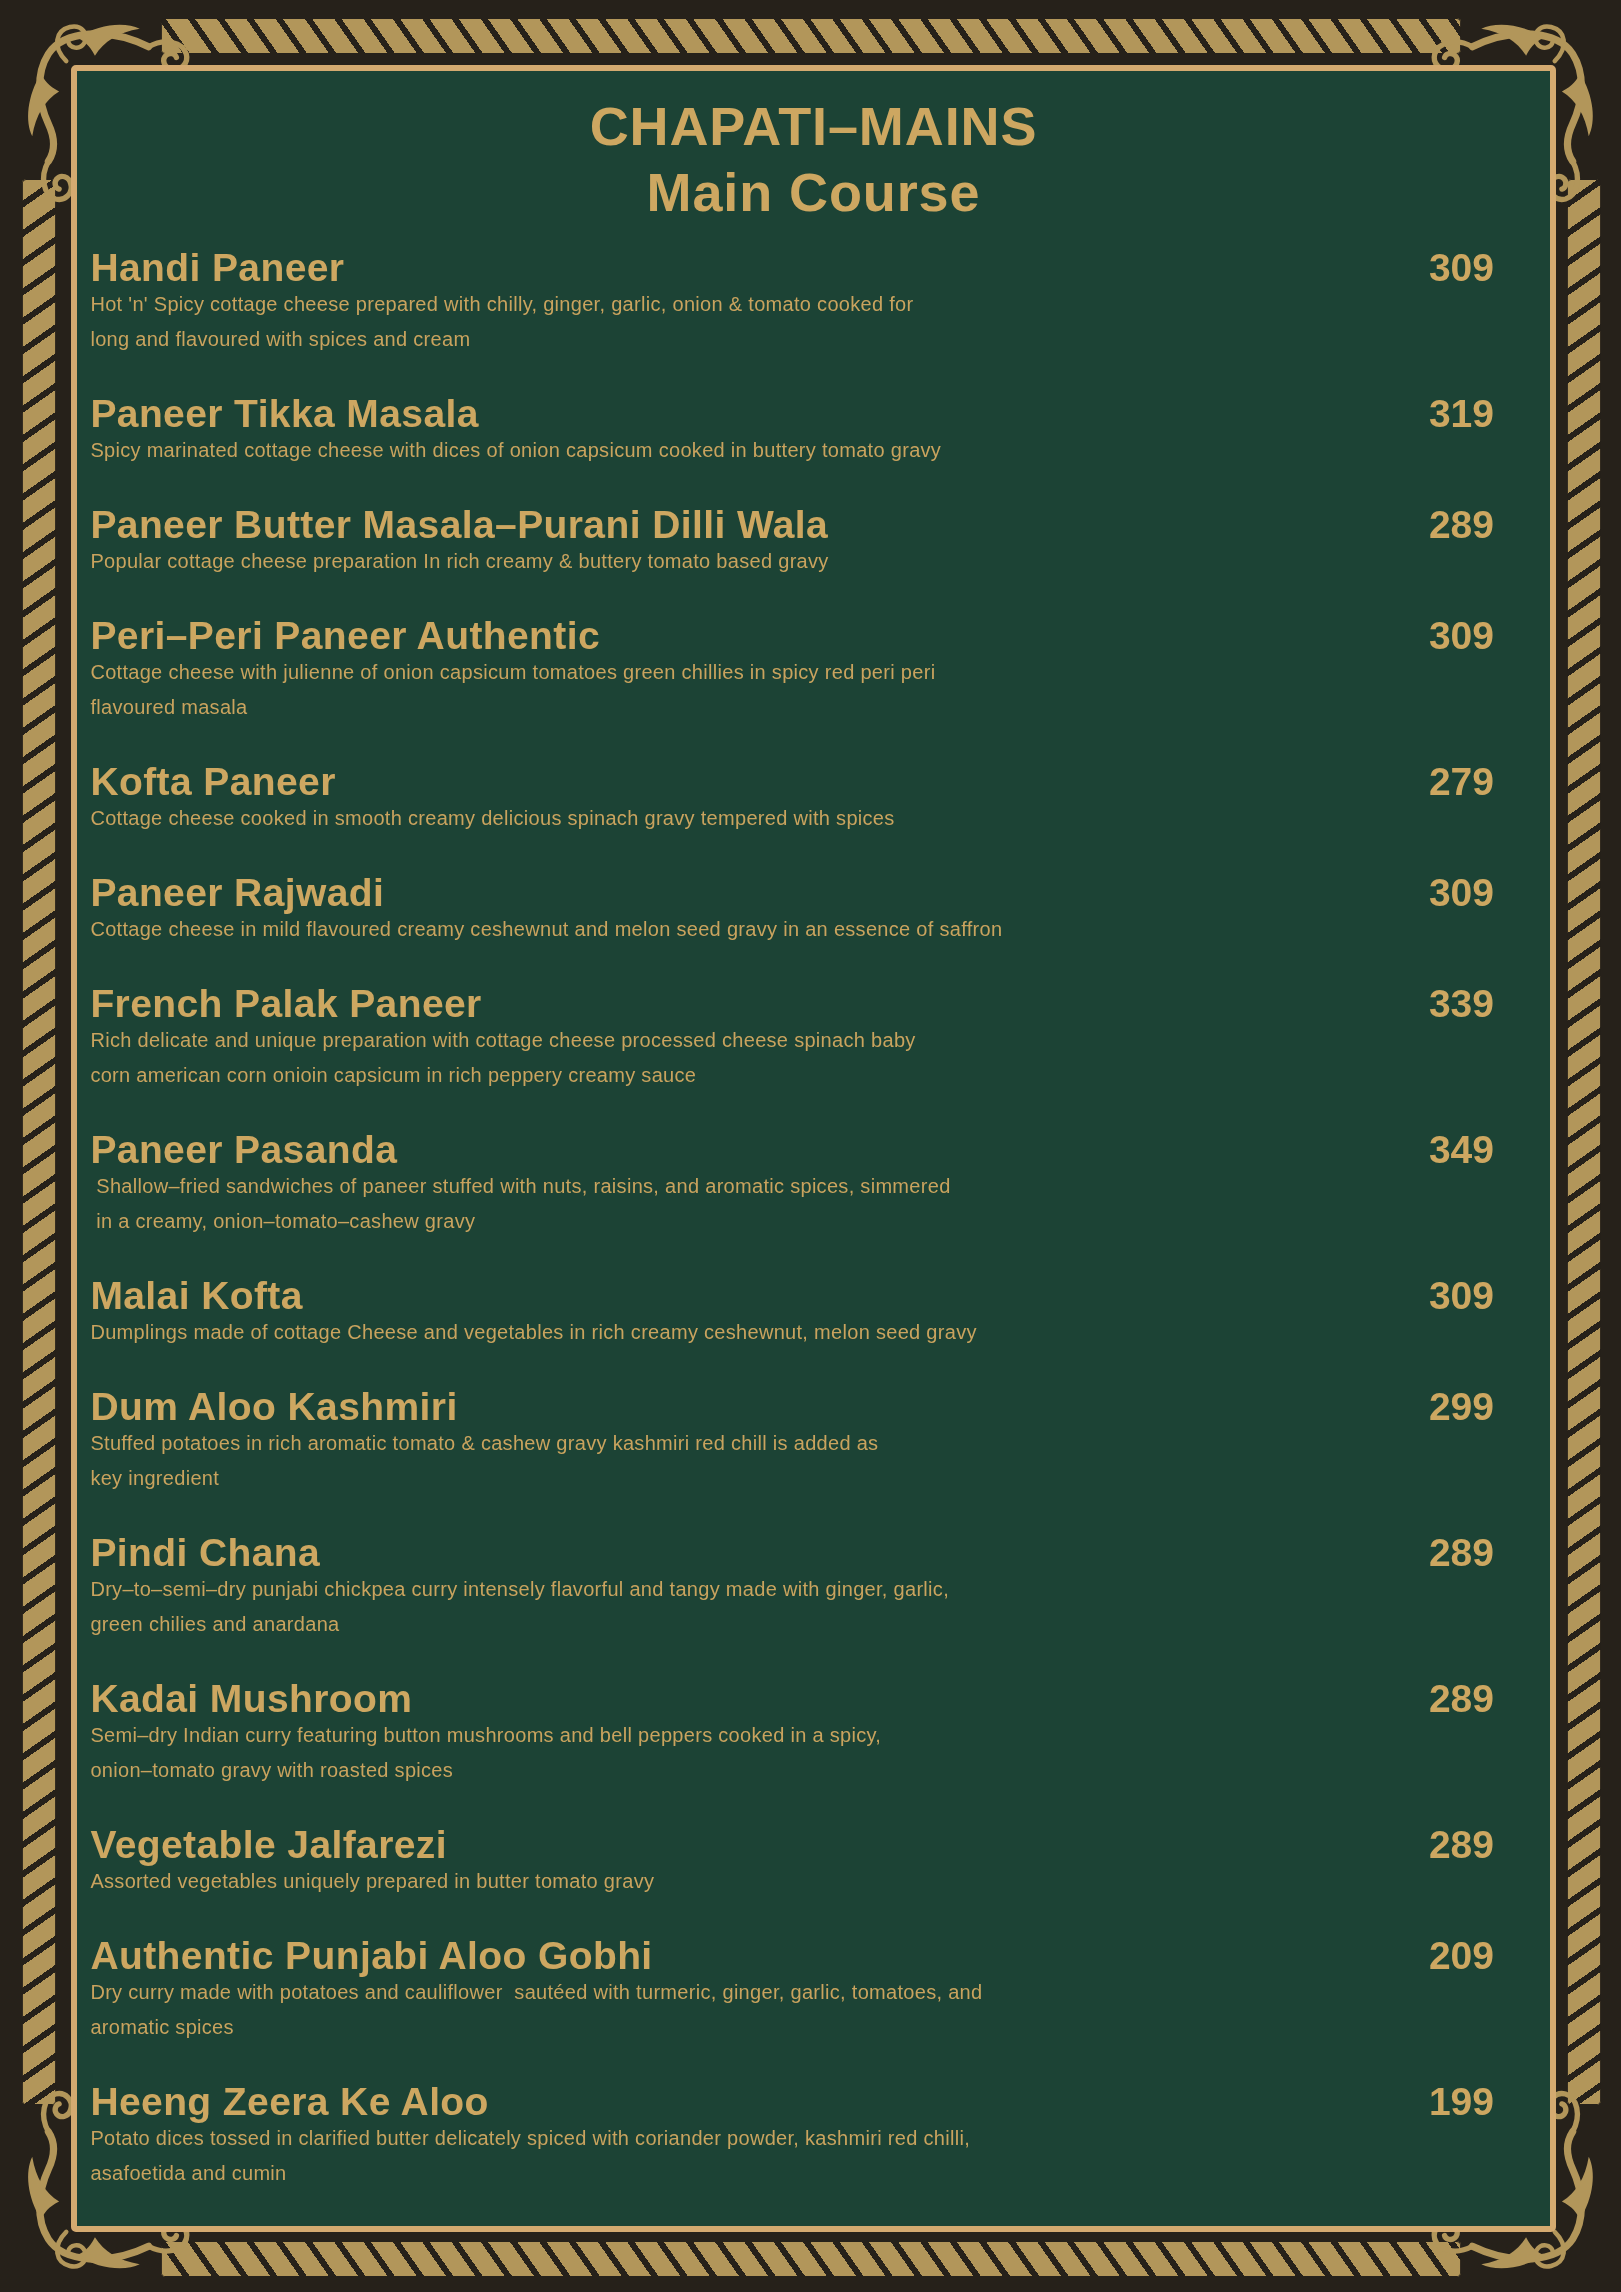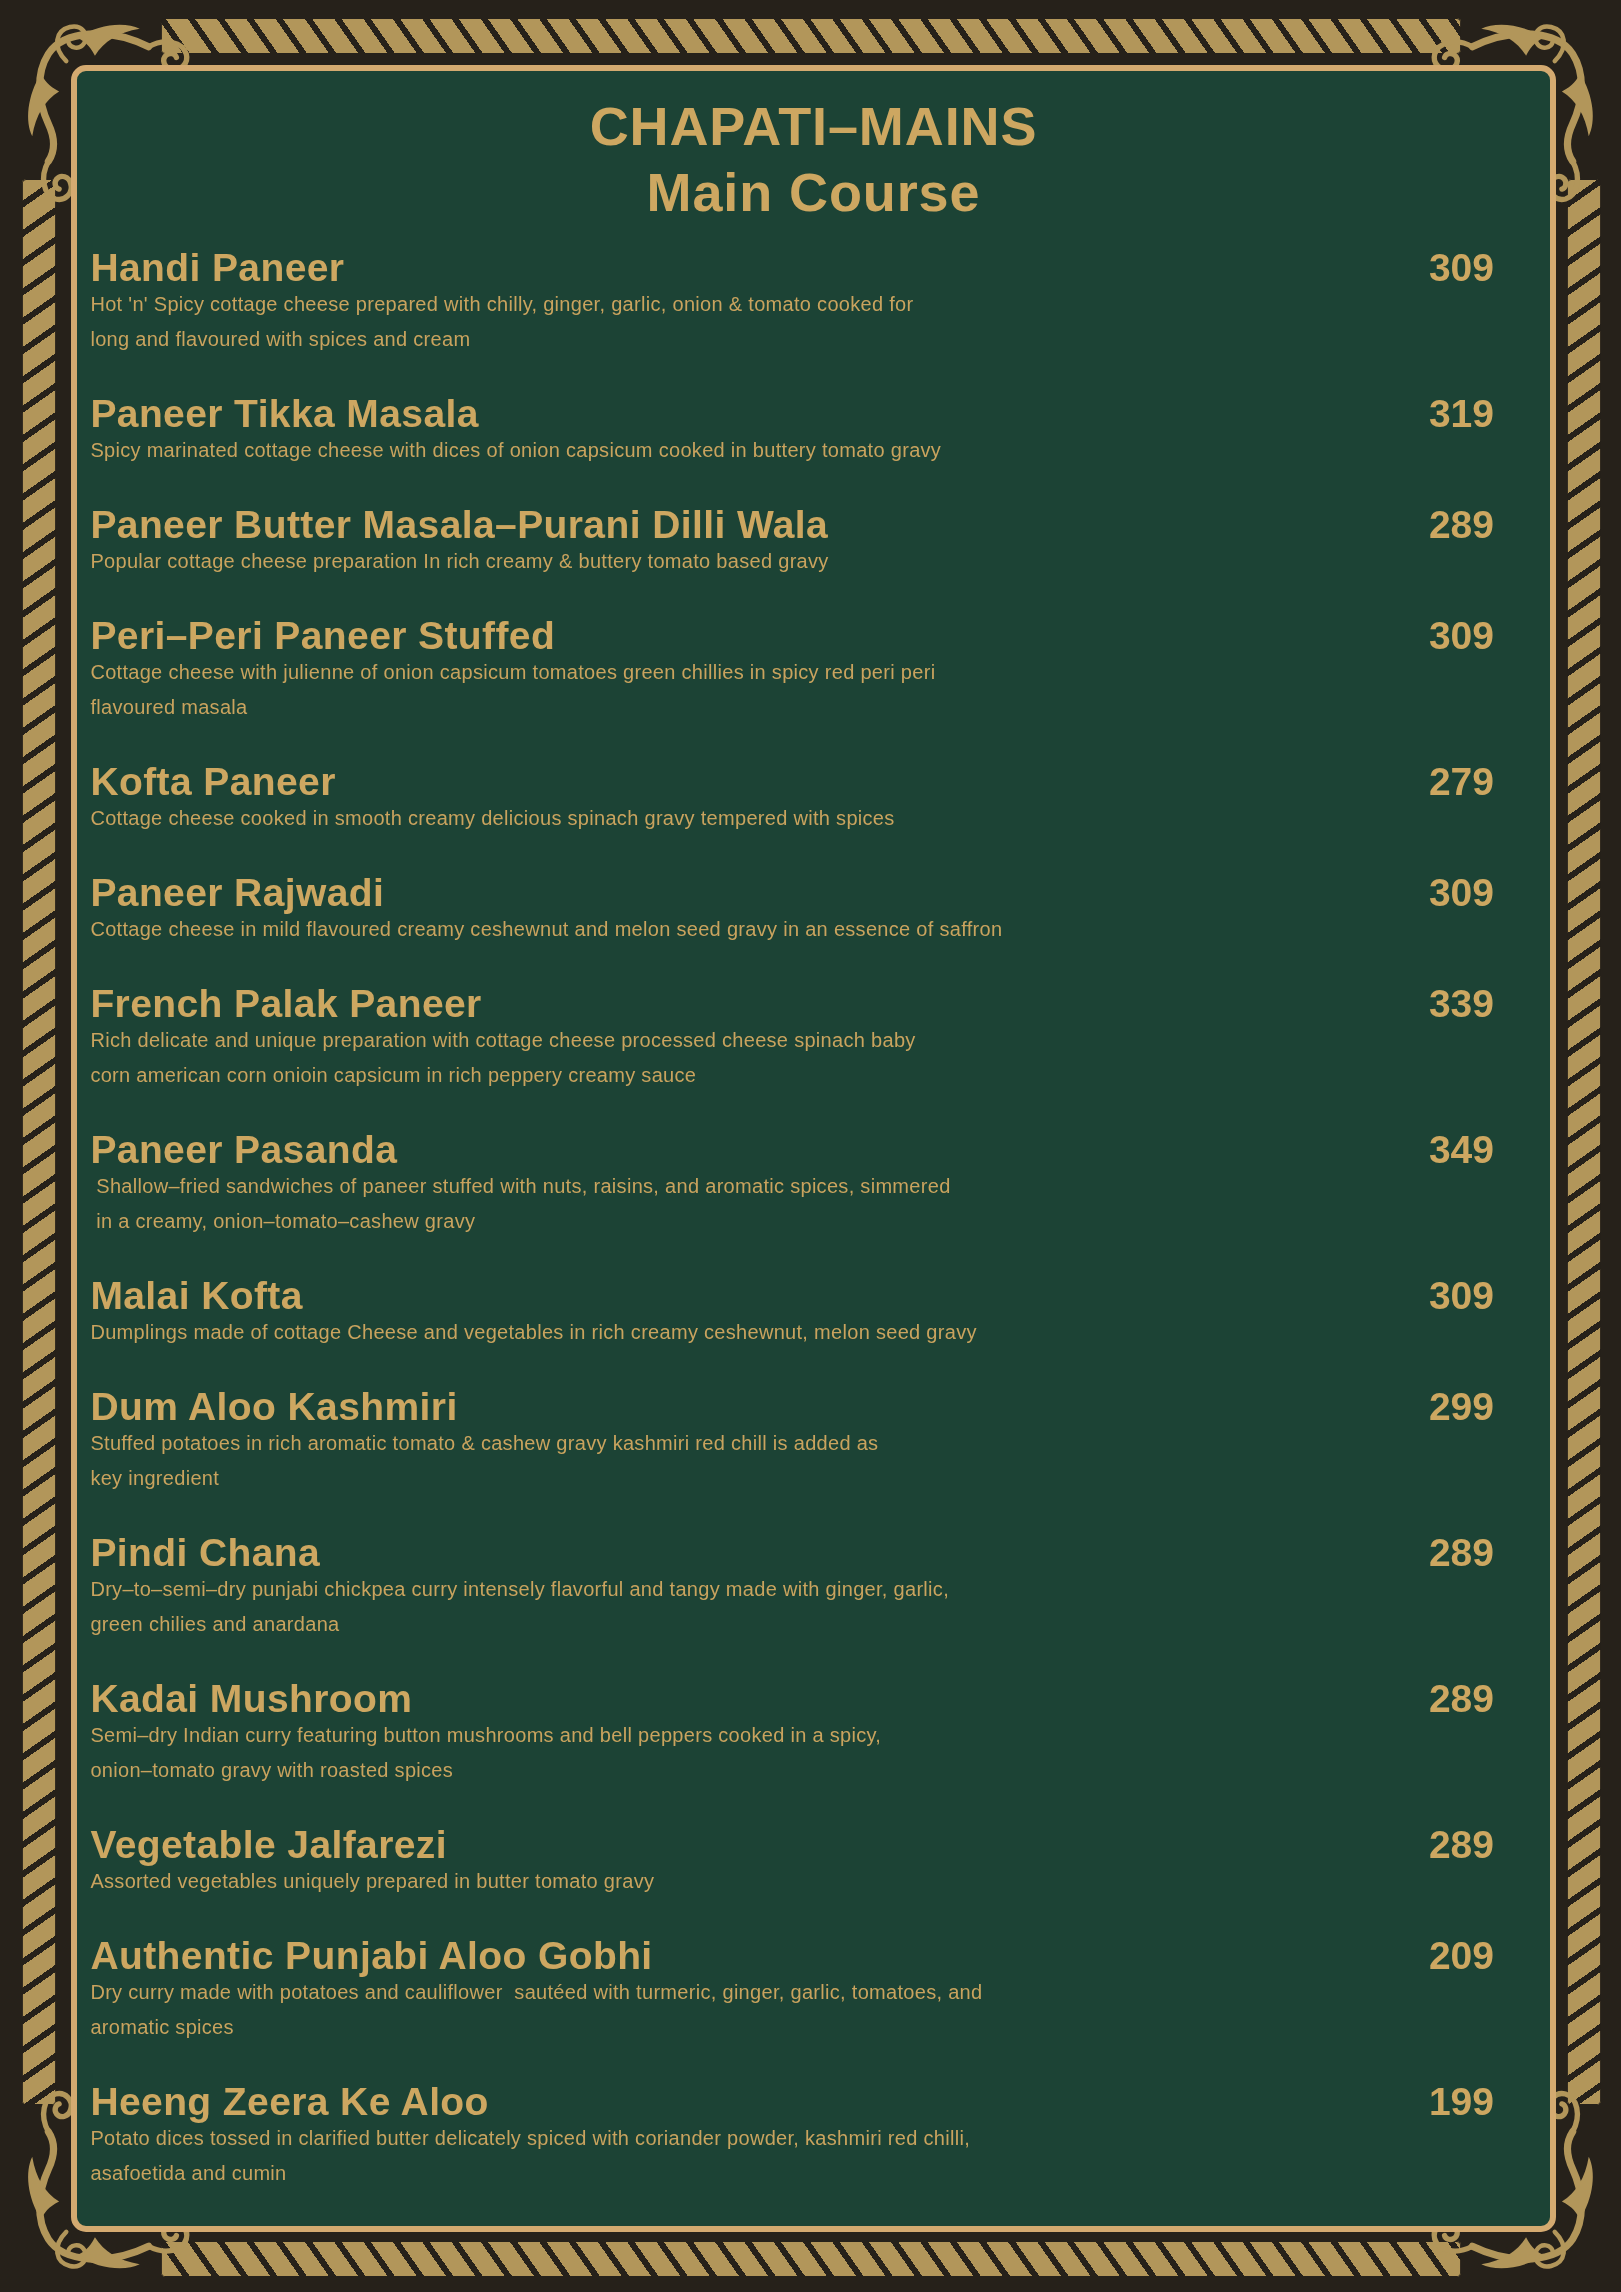--- a/index.html
+++ b/index.html
@@ -21,21 +21,21 @@
   .rope-bottom{left:161px;top:2241px;width:1300px;height:36px;}
   .rope-left,.rope-right{background:repeating-linear-gradient(145deg,#b2965a 0 18px,#26211a 18px 24px);}
   .rope-left{left:21.5px;top:179px;width:34px;height:1926px;}
   .rope-right{left:1567px;top:179px;width:34px;height:1926px;}
   .panel{
     position:absolute;left:71px;top:65px;
     width:1485px;height:2167px;
     box-sizing:border-box;
     background:#1c4335;
     border:6.3px solid #d4aa70;
-    border-radius:15px;
+    border-radius:5px;
     color:#cda761;
   }
   .menu-header{
     text-align:center;
     padding-top:21.5px;
     margin-bottom:23px;
   }
   .menu-title,.menu-subtitle{
     margin:0;
     font-size:54px;
@@ -129,21 +129,21 @@
       <article class="item">
         <div class="item-row">
           <h3 class="item-name">Paneer Butter Masala–Purani Dilli Wala</h3>
           <span class="item-price">289</span>
         </div>
         <p class="item-desc">Popular cottage cheese preparation In rich creamy &amp; buttery tomato based gravy</p>
       </article>
 
       <article class="item">
         <div class="item-row">
-          <h3 class="item-name">Peri–Peri Paneer Stuffed</h3>
+          <h3 class="item-name">Peri–Peri Paneer Authentic</h3>
           <span class="item-price">309</span>
         </div>
         <p class="item-desc">Cottage cheese with julienne of onion capsicum tomatoes green chillies in spicy red peri peri
 flavoured masala</p>
       </article>
 
       <article class="item">
         <div class="item-row">
           <h3 class="item-name">Kofta Paneer</h3>
           <span class="item-price">279</span>

